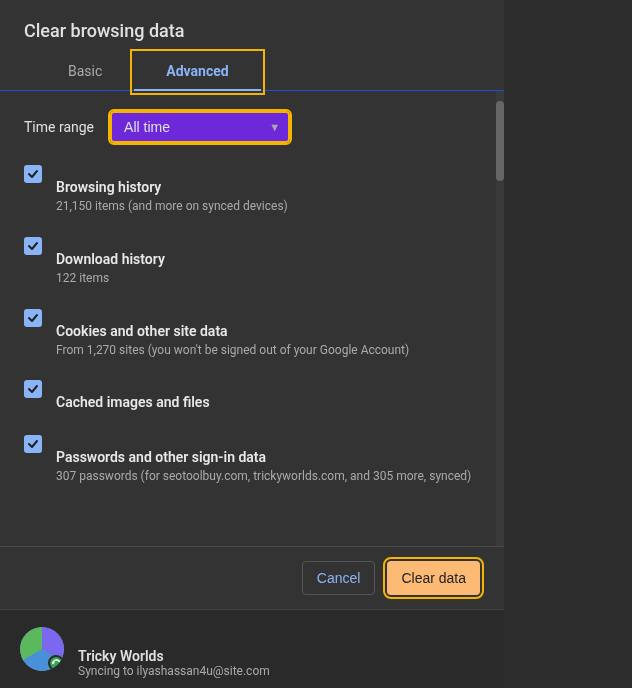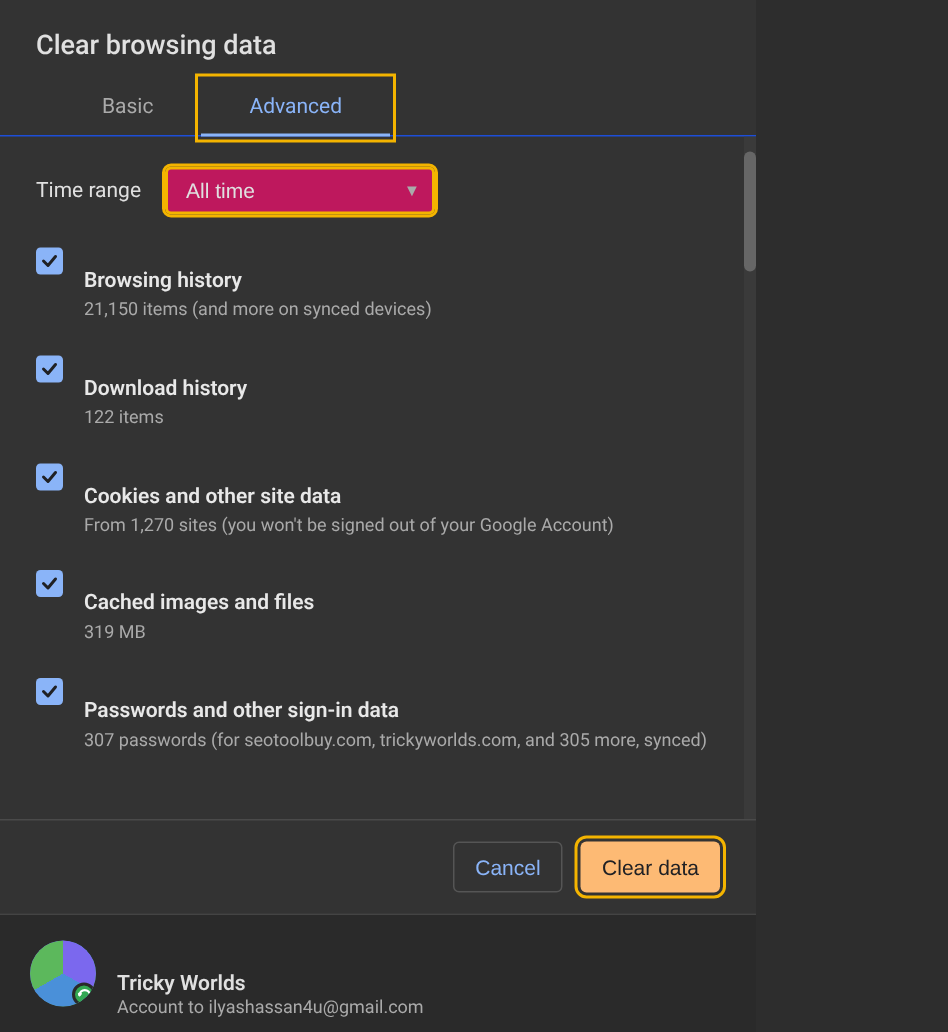--- a/index.html
+++ b/index.html
@@ -41,21 +41,21 @@
       font-size: 14px;
       color: #aaa;
       border-bottom: 2px solid transparent;
       margin-bottom: -1px;
       user-select: none;
     }
 
     .tab.active {
       color: #8ab4f8;
       border-bottom: 2px solid #8ab4f8;
-      font-weight: 400;
+      font-weight: 700;
       outline: 2px solid #f4b400;
       outline-offset: 2px;
     }
 
     .tab-basic {
       color: #aaa;
     }
 
     .time-range-row {
       display: flex;
@@ -64,21 +64,21 @@
       gap: 16px;
     }
 
     .time-range-label {
       font-size: 14px;
       color: #e0e0e0;
       white-space: nowrap;
     }
 
     .time-range-select {
-      background: #be185d;
+      background: #6d28d9;
       color: #e0e0e0;
       border: 2px solid #f4b400;
       border-radius: 4px;
       padding: 6px 30px 6px 12px;
       font-size: 14px;
       appearance: none;
       -webkit-appearance: none;
       cursor: pointer;
       min-width: 180px;
       position: relative;
@@ -343,21 +343,20 @@
       <div class="checkbox-item">
         <div class="checkbox-wrapper">
           <div class="checkbox">
             <svg viewBox="0 0 12 12" fill="none">
               <path d="M2 6L5 9L10 3" stroke="#202124" stroke-width="2" stroke-linecap="round" stroke-linejoin="round"></path>
             </svg>
           </div>
         </div>
         <div class="item-text">
           <div class="item-title">Cached images and files</div>
-          <div class="item-desc">319 MB</div>
         </div>
       </div>
 
       <div class="checkbox-item">
         <div class="checkbox-wrapper">
           <div class="checkbox">
             <svg viewBox="0 0 12 12" fill="none">
               <path d="M2 6L5 9L10 3" stroke="#202124" stroke-width="2" stroke-linecap="round" stroke-linejoin="round"></path>
             </svg>
           </div>
@@ -385,16 +384,16 @@
       <div class="avatar-inner"></div>
       <div class="avatar-badge">
         <svg width="10" height="10" viewBox="0 0 10 10" fill="none">
           <path d="M2 5.5C2 3.567 3.567 2 5.5 2S9 3.567 9 5.5" stroke="white" stroke-width="1.5" stroke-linecap="round"></path>
           <path d="M1.5 4.5L2 5.5L3 4.5" stroke="white" stroke-width="1.2" stroke-linecap="round" stroke-linejoin="round"></path>
         </svg>
       </div>
     </div>
     <div class="account-info">
       <div class="account-name">Tricky Worlds</div>
-      <div class="account-email">Account to ilyashassan4u@gmail.com</div>
+      <div class="account-email">Syncing to ilyashassan4u@site.com</div>
     </div>
   </div>
 </div>
 
 </body></html>

